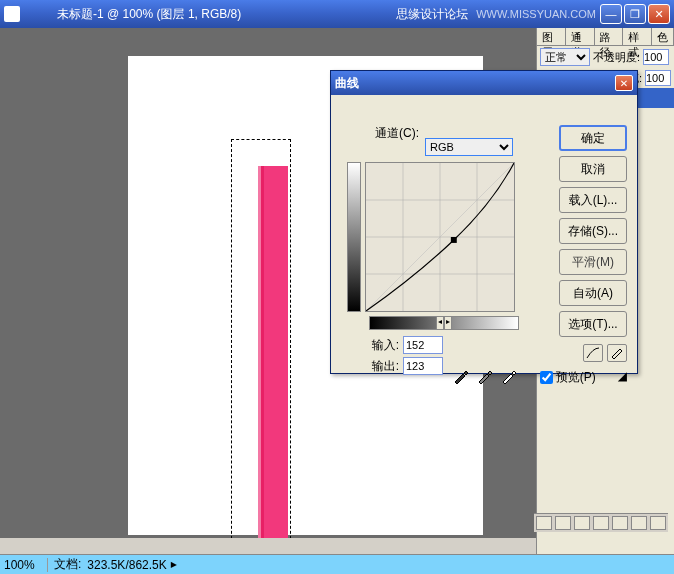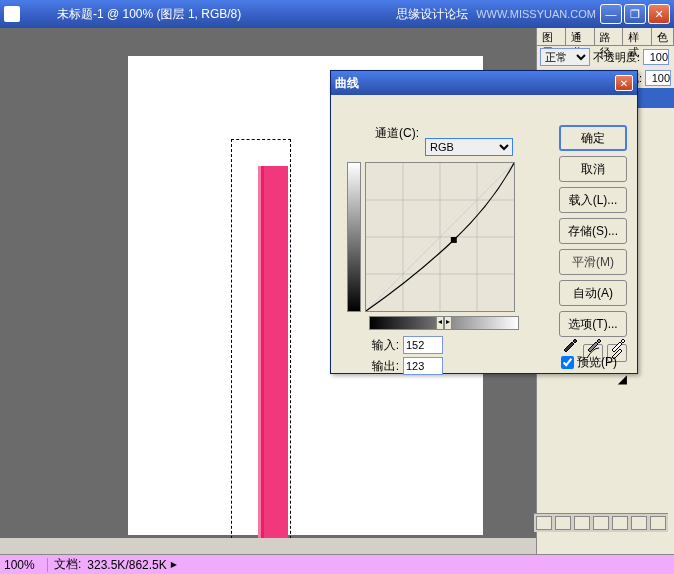--- a/index.html
+++ b/index.html
@@ -20,21 +20,21 @@
 .pink-rect { position: absolute; left: 130px; top: 110px; width: 30px; height: 395px; background: #f2387c; box-shadow: inset 3px 0 0 #f478a5, inset 6px 0 0 #e82065; }
 .selection { position: absolute; left: 103px; top: 83px; width: 60px; height: 430px; border: 1px dashed #000; }
 
 .panels { position: absolute; top: 0; right: 0; width: 138px; height: 100%; background: #ece9d8; border-left: 1px solid #888; }
 .panel-tabs { height: 18px; display: flex; background: #d4d0c8; border-bottom: 1px solid #888; }
 .panel-tab { padding: 2px 5px; font-size: 11px; background: #ece9d8; border-right: 1px solid #888; cursor: pointer; }
 .panel-tab.active { background: #ece9d8; }
 .panel-row { display: flex; align-items: center; padding: 2px 3px; gap: 3px; font-size: 11px; }
 .panel-select { flex: 0 0 50px; height: 18px; border: 1px solid #7a96df; font-size: 11px; }
 .panel-label { font-size: 11px; }
-.panel-input { width: 26px; height: 16px; border: 1px solid #7a96df; font-size: 11px; text-align: right; }
+.panel-input { width: 26px; height: 16px; border: 1px solid #7a96df; font-size: 11px; text-align: left; }
 .layer-item { height: 20px; background: #3464c8; color: white; font-size: 11px; padding: 3px; }
 
 .dialog { position: absolute; top: 70px; left: 330px; width: 308px; height: 304px; background: #ece9d8; border: 1px solid #0a246a; box-shadow: 2px 2px 4px rgba(0,0,0,0.3); }
 .dlg-title { height: 24px; background: linear-gradient(#4a7ce8, #2a4ea8); display: flex; align-items: center; padding: 0 4px; color: white; }
 .dlg-title .t { flex:1; font-size: 12px; font-weight: bold; }
 .dlg-close { width: 18px; height: 16px; background: linear-gradient(#e88060,#c84020); border: 1px solid white; border-radius: 2px; display: flex; align-items: center; justify-content: center; font-size: 10px; cursor: pointer; }
 .dlg-body { padding: 16px; position: relative; }
 .channel-row { display: flex; align-items: center; gap: 6px; margin-left: 28px; margin-bottom: 6px; }
 .channel-row label { font-size: 12px; }
 .channel-row select { width: 88px; height: 18px; border: 1px solid #3b82f6; font-size: 11px; margin-top: 27px; }
@@ -49,26 +49,26 @@
 .io-rows { margin-left: 20px; margin-top: 6px; }
 .io-row { display: flex; align-items: center; gap: 4px; margin-bottom: 3px; }
 .io-row label { width: 32px; font-size: 12px; text-align: right; }
 .io-row input { width: 40px; height: 18px; border: 1px solid #7a96df; font-size: 11px; padding: 0 2px; }
 .tool-btns { position: absolute; right: 10px; bottom: 32px; display: flex; gap: 4px; }
 .tbtn { width: 20px; height: 18px; border: 1px solid #888; background: #ece9d8; border-radius: 2px; display: flex; align-items: center; justify-content: center; cursor: pointer; }
 .dlg-btns { position: absolute; top: 30px; right: 10px; display: flex; flex-direction: column; gap: 5px; }
 .dlg-btn { width: 68px; height: 26px; border: 1px solid #888; background: #ece9d8; border-radius: 3px; font-size: 12px; cursor: pointer; }
 .dlg-btn.primary { border: 2px solid #4a7ce8; }
 .dlg-btn:disabled { color: #404040; }
-.preview-row { position: absolute; right: 10px; bottom: 8px; display: flex; flex-direction: column; gap: 1px; }
+.preview-row { position: absolute; right: 10px; bottom: 8px; display: flex; flex-direction: row; gap: 22px; }
 .eyedroppers { display: flex; gap: 6px; justify-content: flex-end; }
 .eyedrop { width: 18px; height: 16px; cursor: pointer; }
 .preview-cb { display: flex; align-items: center; gap: 3px; font-size: 12px; }
 
-.statusbar { position: absolute; bottom: 0; left: 0; right: 0; height: 20px; background: #f0abfc; border-top: 1px solid #888; display: flex; align-items: center; font-size: 11px; }
+.statusbar { position: absolute; bottom: 0; left: 0; right: 0; height: 20px; background: #7dd3fc; border-top: 1px solid #888; display: flex; align-items: center; font-size: 11px; }
 .statusbar .zoom { width: 48px; padding: 0 4px; border-right: 1px solid #999; }
 .statusbar .doc { padding: 0 6px; }
 .statusbar .docval { }
 .statusbar .tri { margin-left: 4px; font-size: 8px; cursor: pointer; }
 .bot-icons { position: absolute; right: 6px; bottom: 22px; display: flex; gap: 3px; background: #d4d0c8; padding: 2px; border-top: 1px solid #888; }
 .bi { width: 16px; height: 14px; border: 1px solid #888; background: #ece9d8; cursor: pointer; }
 .hscroll { position: absolute; bottom: 0; left: 0; right: 0; height: 16px; background: #d4d0c8; }
 </style>
 </head>
 <body>

